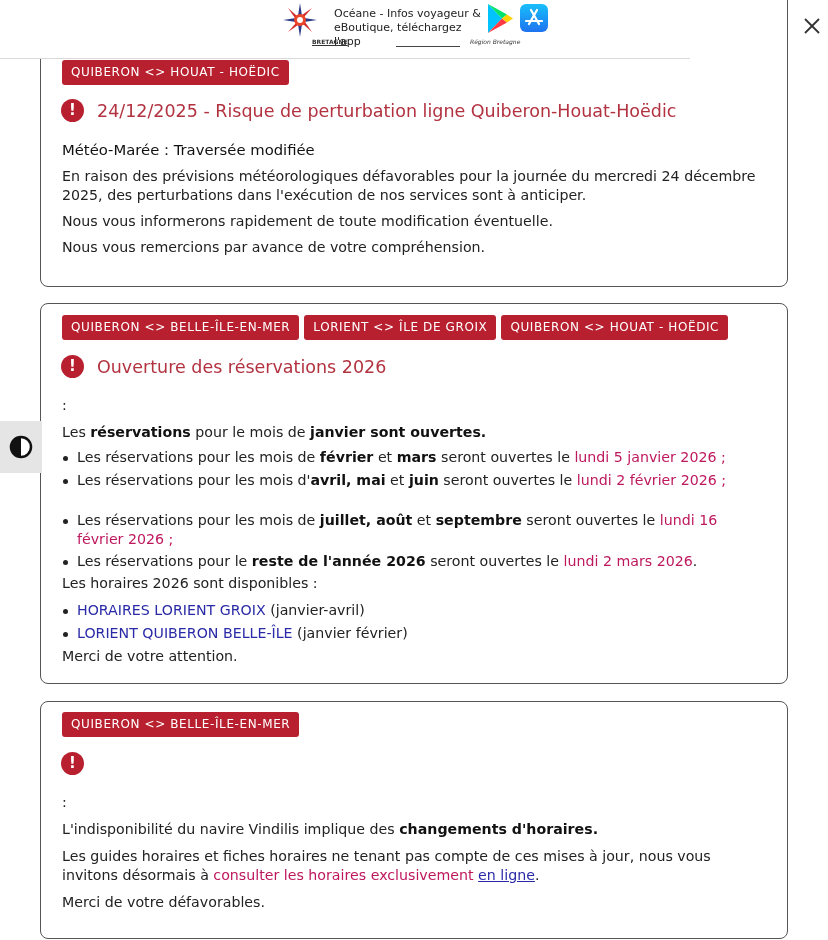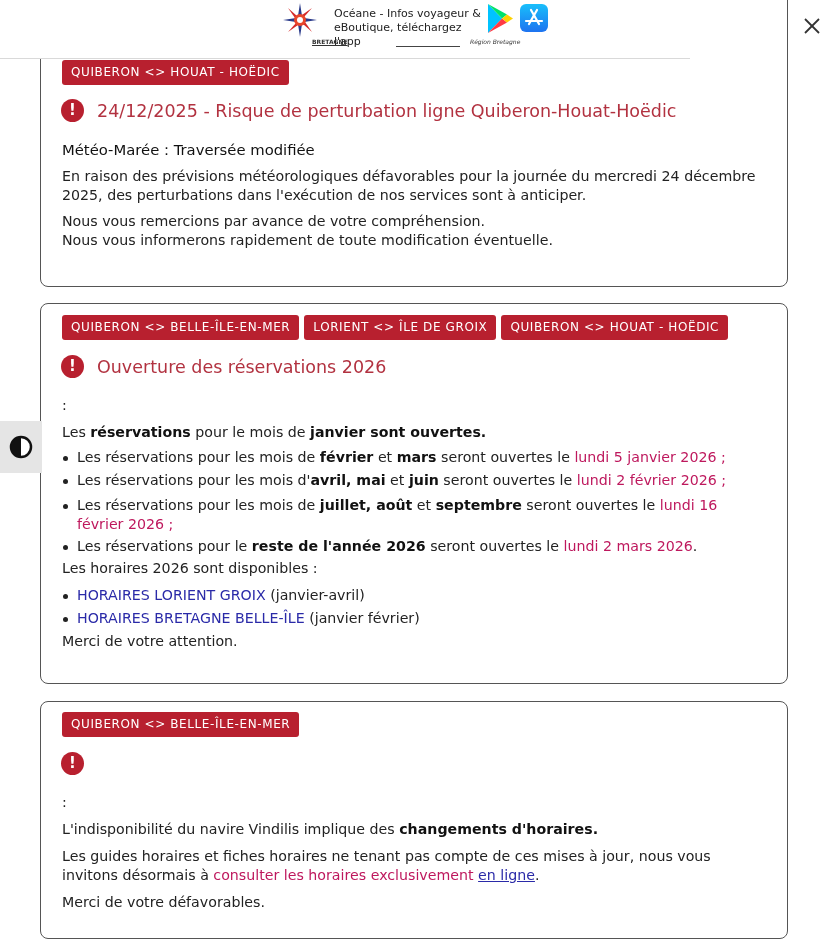--- a/index.html
+++ b/index.html
@@ -125,48 +125,48 @@
   <div class="tags" style="top:79px;">
     <span class="tag">QUIBERON &lt;&gt; HOUAT - HOËDIC</span>
   </div>
   <div class="title-row" style="top:118px;">
     <div class="alert-icon">!</div>
     <div class="card-title">24/12/2025 - Risque de perturbation ligne Quiberon-Houat-Hoëdic</div>
   </div>
   <div class="body" style="top:159px;">
     <p style="font-size:14.8px;color:#111;margin-bottom:8px;">Météo-Marée : Traversée modifiée</p>
     <p style="margin-bottom:7px;">En raison des prévisions météorologiques défavorables pour la journée du mercredi 24 décembre 2025, des perturbations dans l'exécution de nos services sont à anticiper.</p>
+    <p style="margin-bottom:7px;">Nous vous informerons rapidement de toute modification éventuelle.</p>
     <p>Nous vous remercions par avance de votre compréhension.</p>
-    <p style="margin-bottom:7px;">Nous vous informerons rapidement de toute modification éventuelle.</p>
   </div>
 </div>
 
 <div class="card card-2">
   <div class="tags" style="top:11px;">
     <span class="tag">QUIBERON &lt;&gt; BELLE-ÎLE-EN-MER</span>
     <span class="tag">LORIENT &lt;&gt; ÎLE DE GROIX</span>
     <span class="tag">QUIBERON &lt;&gt; HOUAT - HOËDIC</span>
   </div>
   <div class="title-row" style="top:51px;">
     <div class="alert-icon">!</div>
     <div class="card-title">Ouverture des réservations 2026</div>
   </div>
   <div class="body" style="top:92px;">
     <p style="margin-bottom:8px;">:</p>
     <p style="margin-bottom:6px;"><span>Les </span><b>réservations</b><span> pour le mois de </span><b>janvier sont ouvertes.</b></p>
     <ul style="margin-bottom:3px;">
       <li style="margin-bottom:3.5px;"><span>Les réservations pour les mois de </span><b>février</b><span> et </span><b>mars</b><span> seront ouvertes le </span><span class="red">lundi 5 janvier 2026 ;</span></li>
-      <li style="margin-bottom:6px;"><span>Les réservations pour les mois d'</span><b>avril, mai</b><span> et </span><b>juin</b><span> seront ouvertes le </span><span class="red">lundi 2 février 2026 ;</span></li>
+      <li style="margin-bottom:21px;"><span>Les réservations pour les mois d'</span><b>avril, mai</b><span> et </span><b>juin</b><span> seront ouvertes le </span><span class="red">lundi 2 février 2026 ;</span></li>
       <li style="margin-bottom:3.5px;"><span>Les réservations pour les mois de </span><b>juillet, août</b><span> et </span><b>septembre</b><span> seront ouvertes le </span><span class="red">lundi 16 février 2026 ;</span></li>
       <li><span>Les réservations pour le </span><b>reste de l'année 2026</b><span> seront ouvertes le </span><span class="red">lundi 2 mars 2026</span><span>.</span></li>
     </ul>
     <p style="margin-bottom:8px;">Les horaires 2026 sont disponibles :</p>
     <ul style="margin-bottom:4px;">
       <li style="margin-bottom:3.5px;"><span class="link">HORAIRES LORIENT GROIX</span><span> (janvier-avril)</span></li>
-      <li style="margin-bottom:3.5px;"><span class="link">HORAIRES BRETAGNE BELLE-ÎLE</span><span> (janvier février)</span></li>
+      <li style="margin-bottom:3.5px;"><span class="link">LORIENT QUIBERON BELLE-ÎLE</span><span> (janvier février)</span></li>
     </ul>
     <p>Merci de votre attention.</p>
   </div>
 </div>
 
 <div class="card card-3">
   <div class="tags" style="top:10px;">
     <span class="tag">QUIBERON &lt;&gt; BELLE-ÎLE-EN-MER</span>
   </div>
   <div class="title-row" style="top:50px;">

